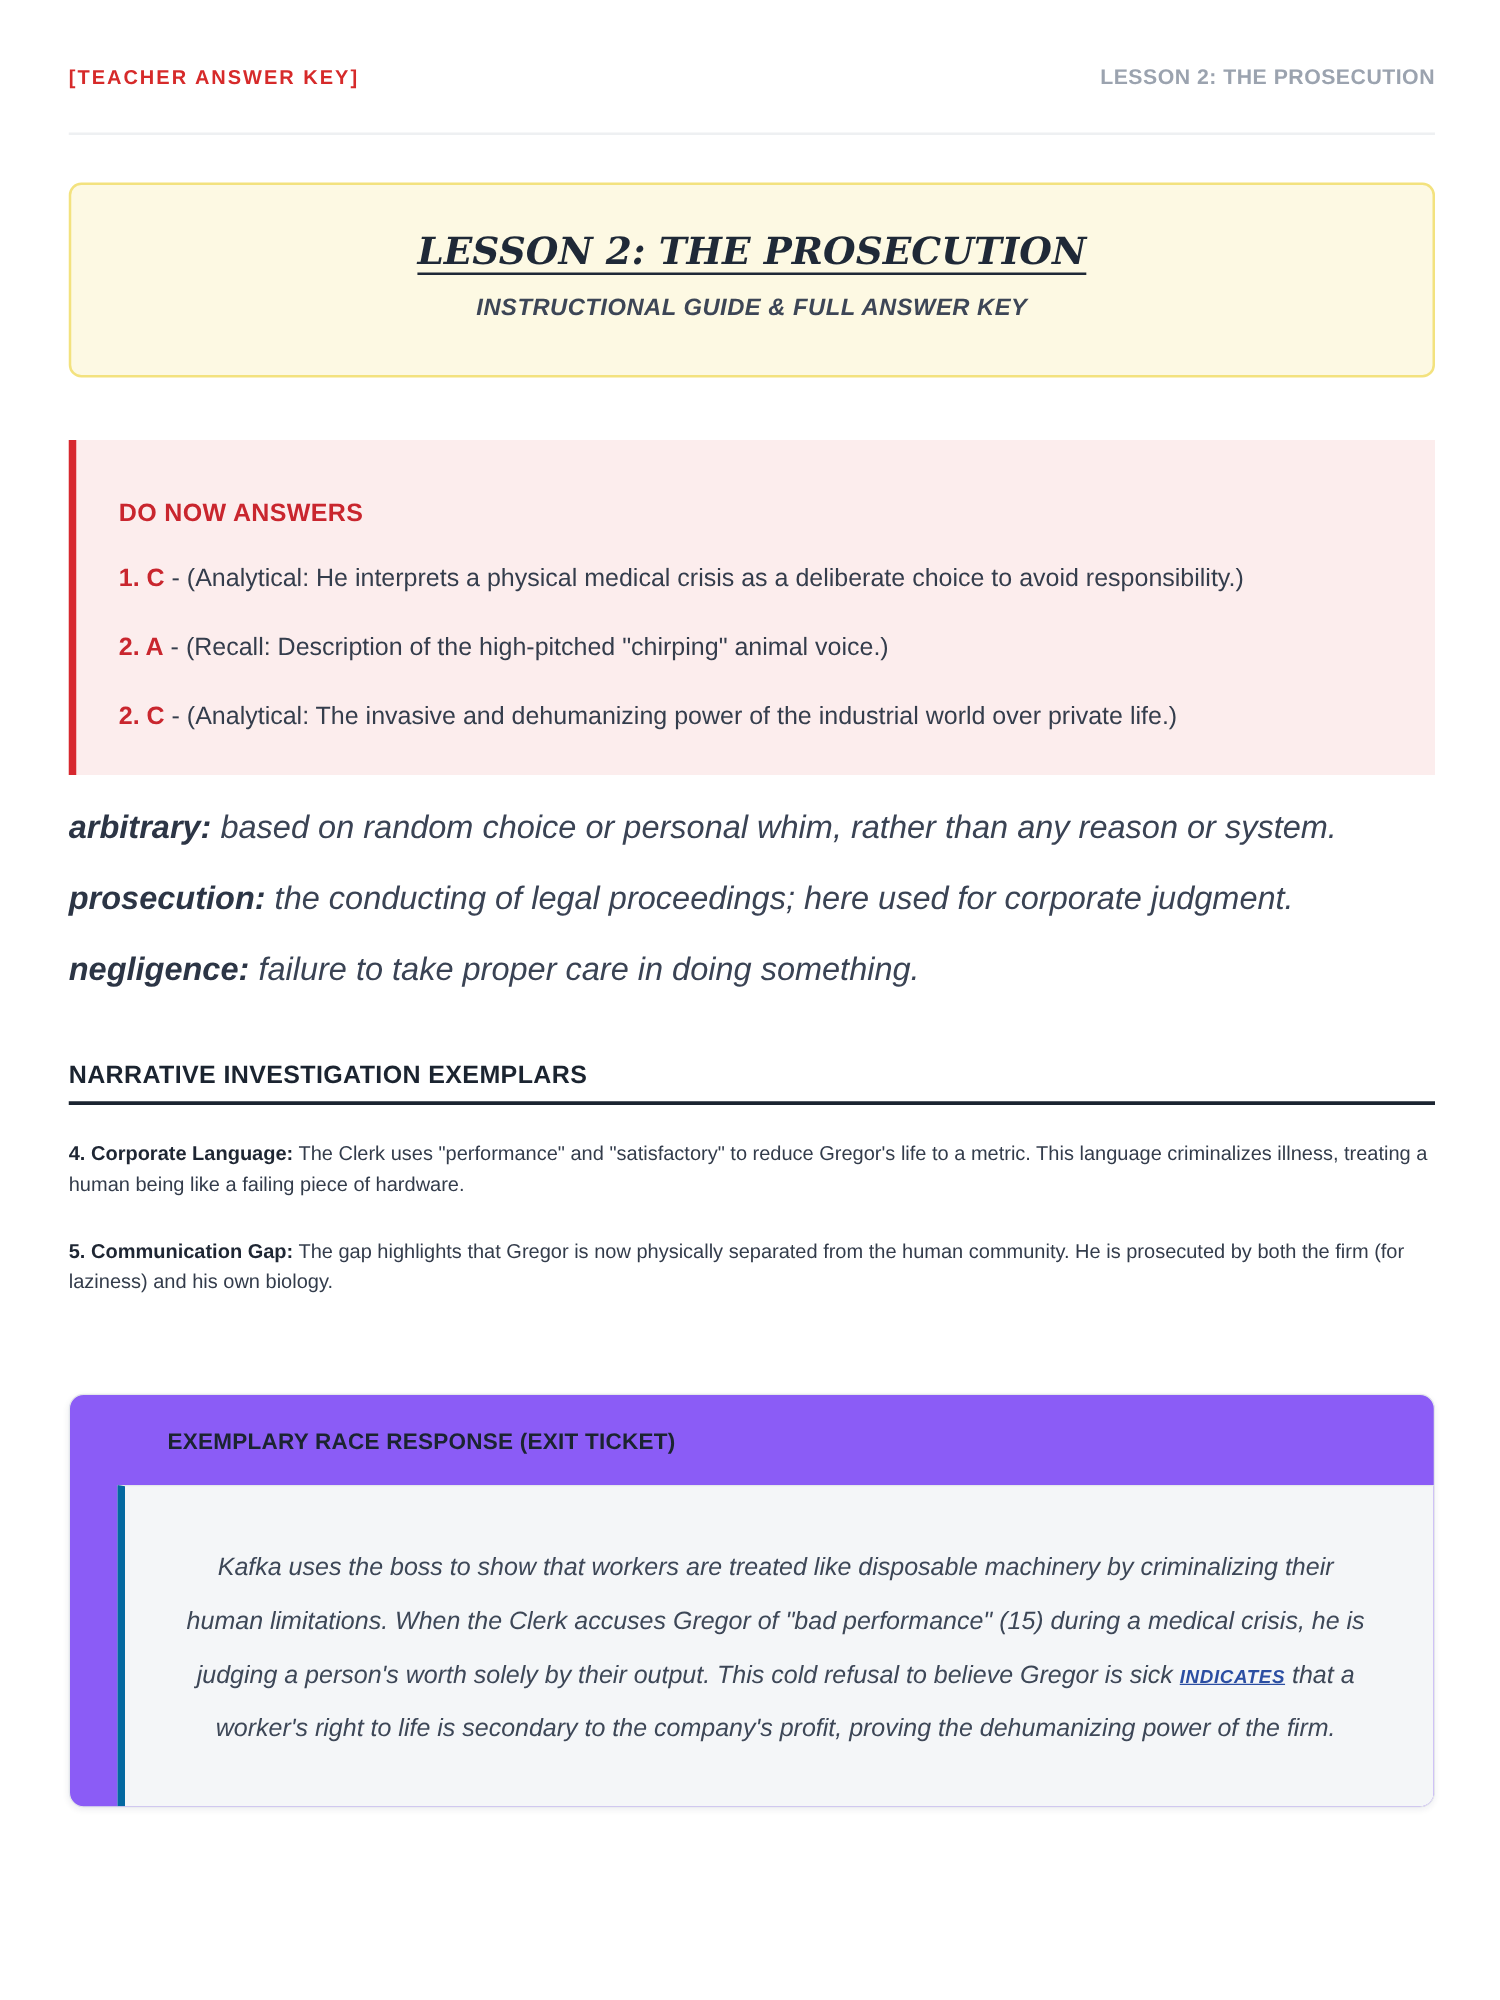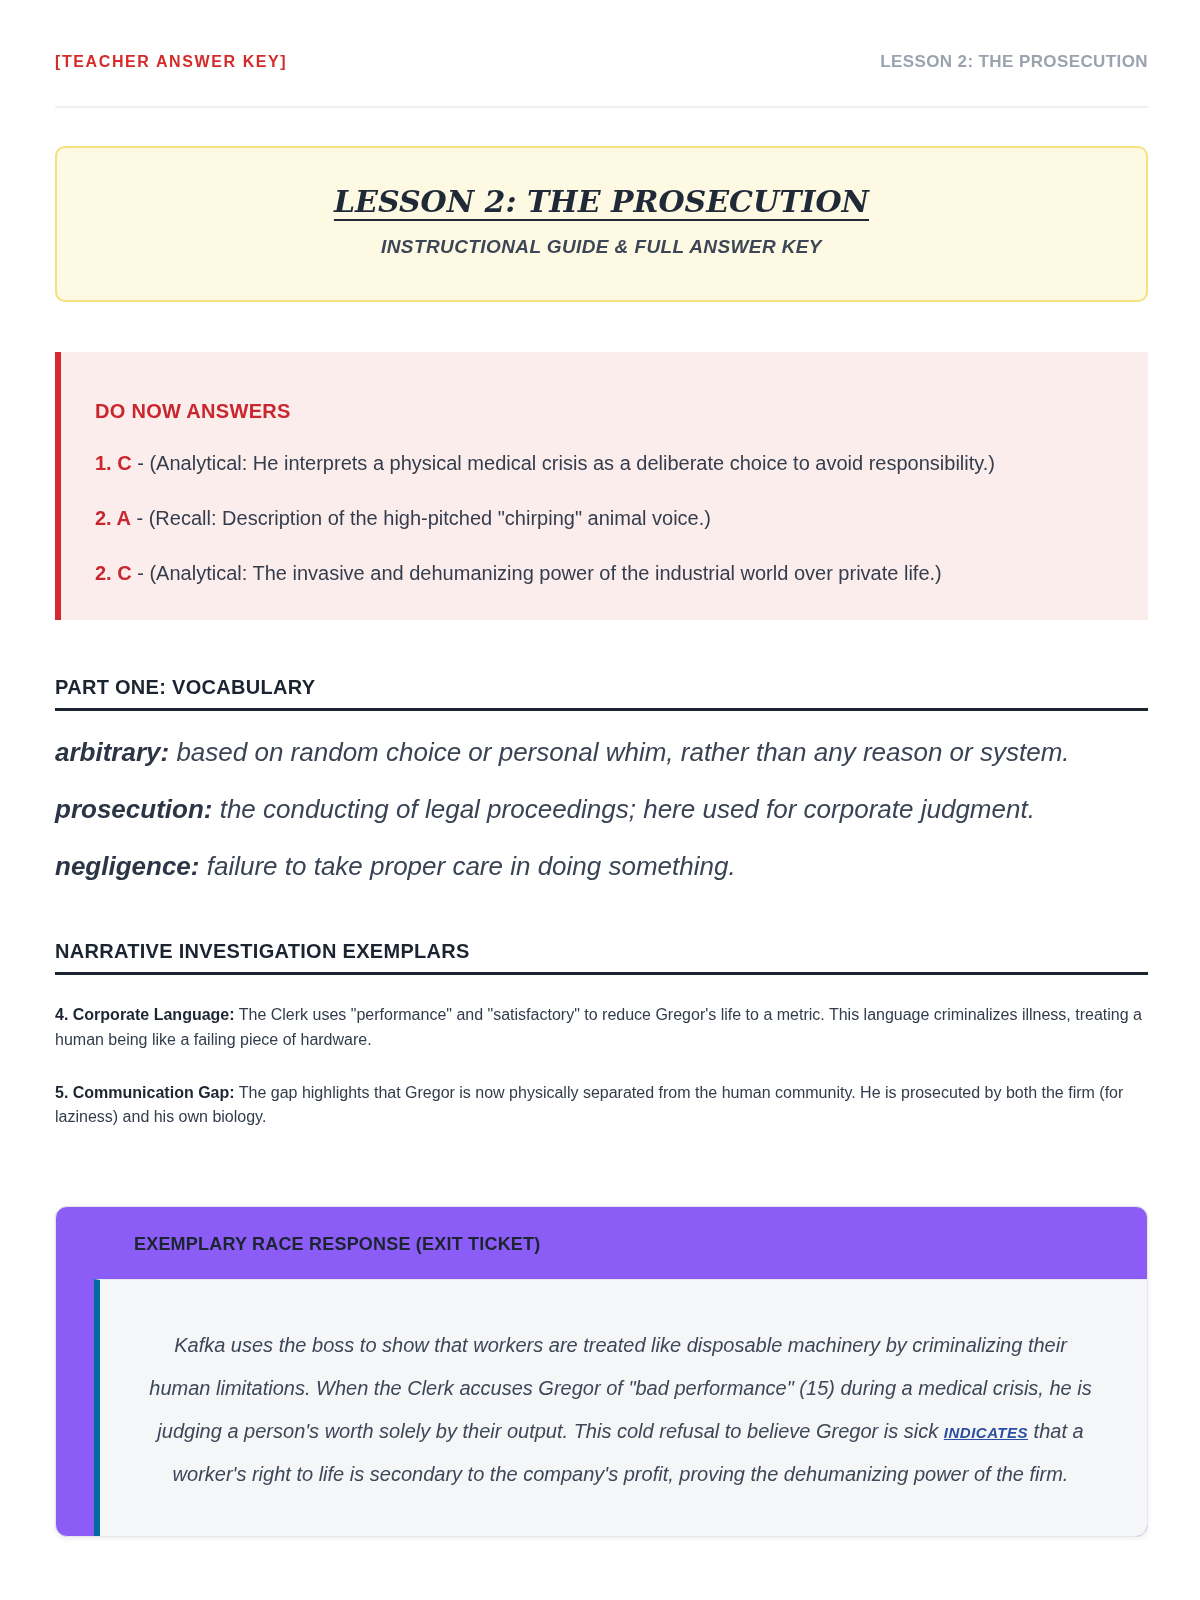--- a/index.html
+++ b/index.html
@@ -128,21 +128,20 @@
       <span class="answer-label">1. C</span><span> - (Analytical: He interprets a physical medical crisis as a deliberate choice to avoid responsibility.)</span>
     </p>
     <p class="do-now-item">
       <span class="answer-label">2. A</span><span> - (Recall: Description of the high-pitched "chirping" animal voice.)</span>
     </p>
     <p class="do-now-item">
       <span class="answer-label">2. C</span><span> - (Analytical: The invasive and dehumanizing power of the industrial world over private life.)</span>
     </p>
   </div>
 
-  <h2 class="section-heading section-vocab">PART ONE: VOCABULARY</h2>
   <p class="vocab-entry">
     <span class="term">arbitrary:</span><span> based on random choice or personal whim, rather than any reason or system.</span>
   </p>
   <p class="vocab-entry">
     <span class="term">prosecution:</span><span> the conducting of legal proceedings; here used for corporate judgment.</span>
   </p>
   <p class="vocab-entry">
     <span class="term">negligence:</span><span> failure to take proper care in doing something.</span>
   </p>
 

